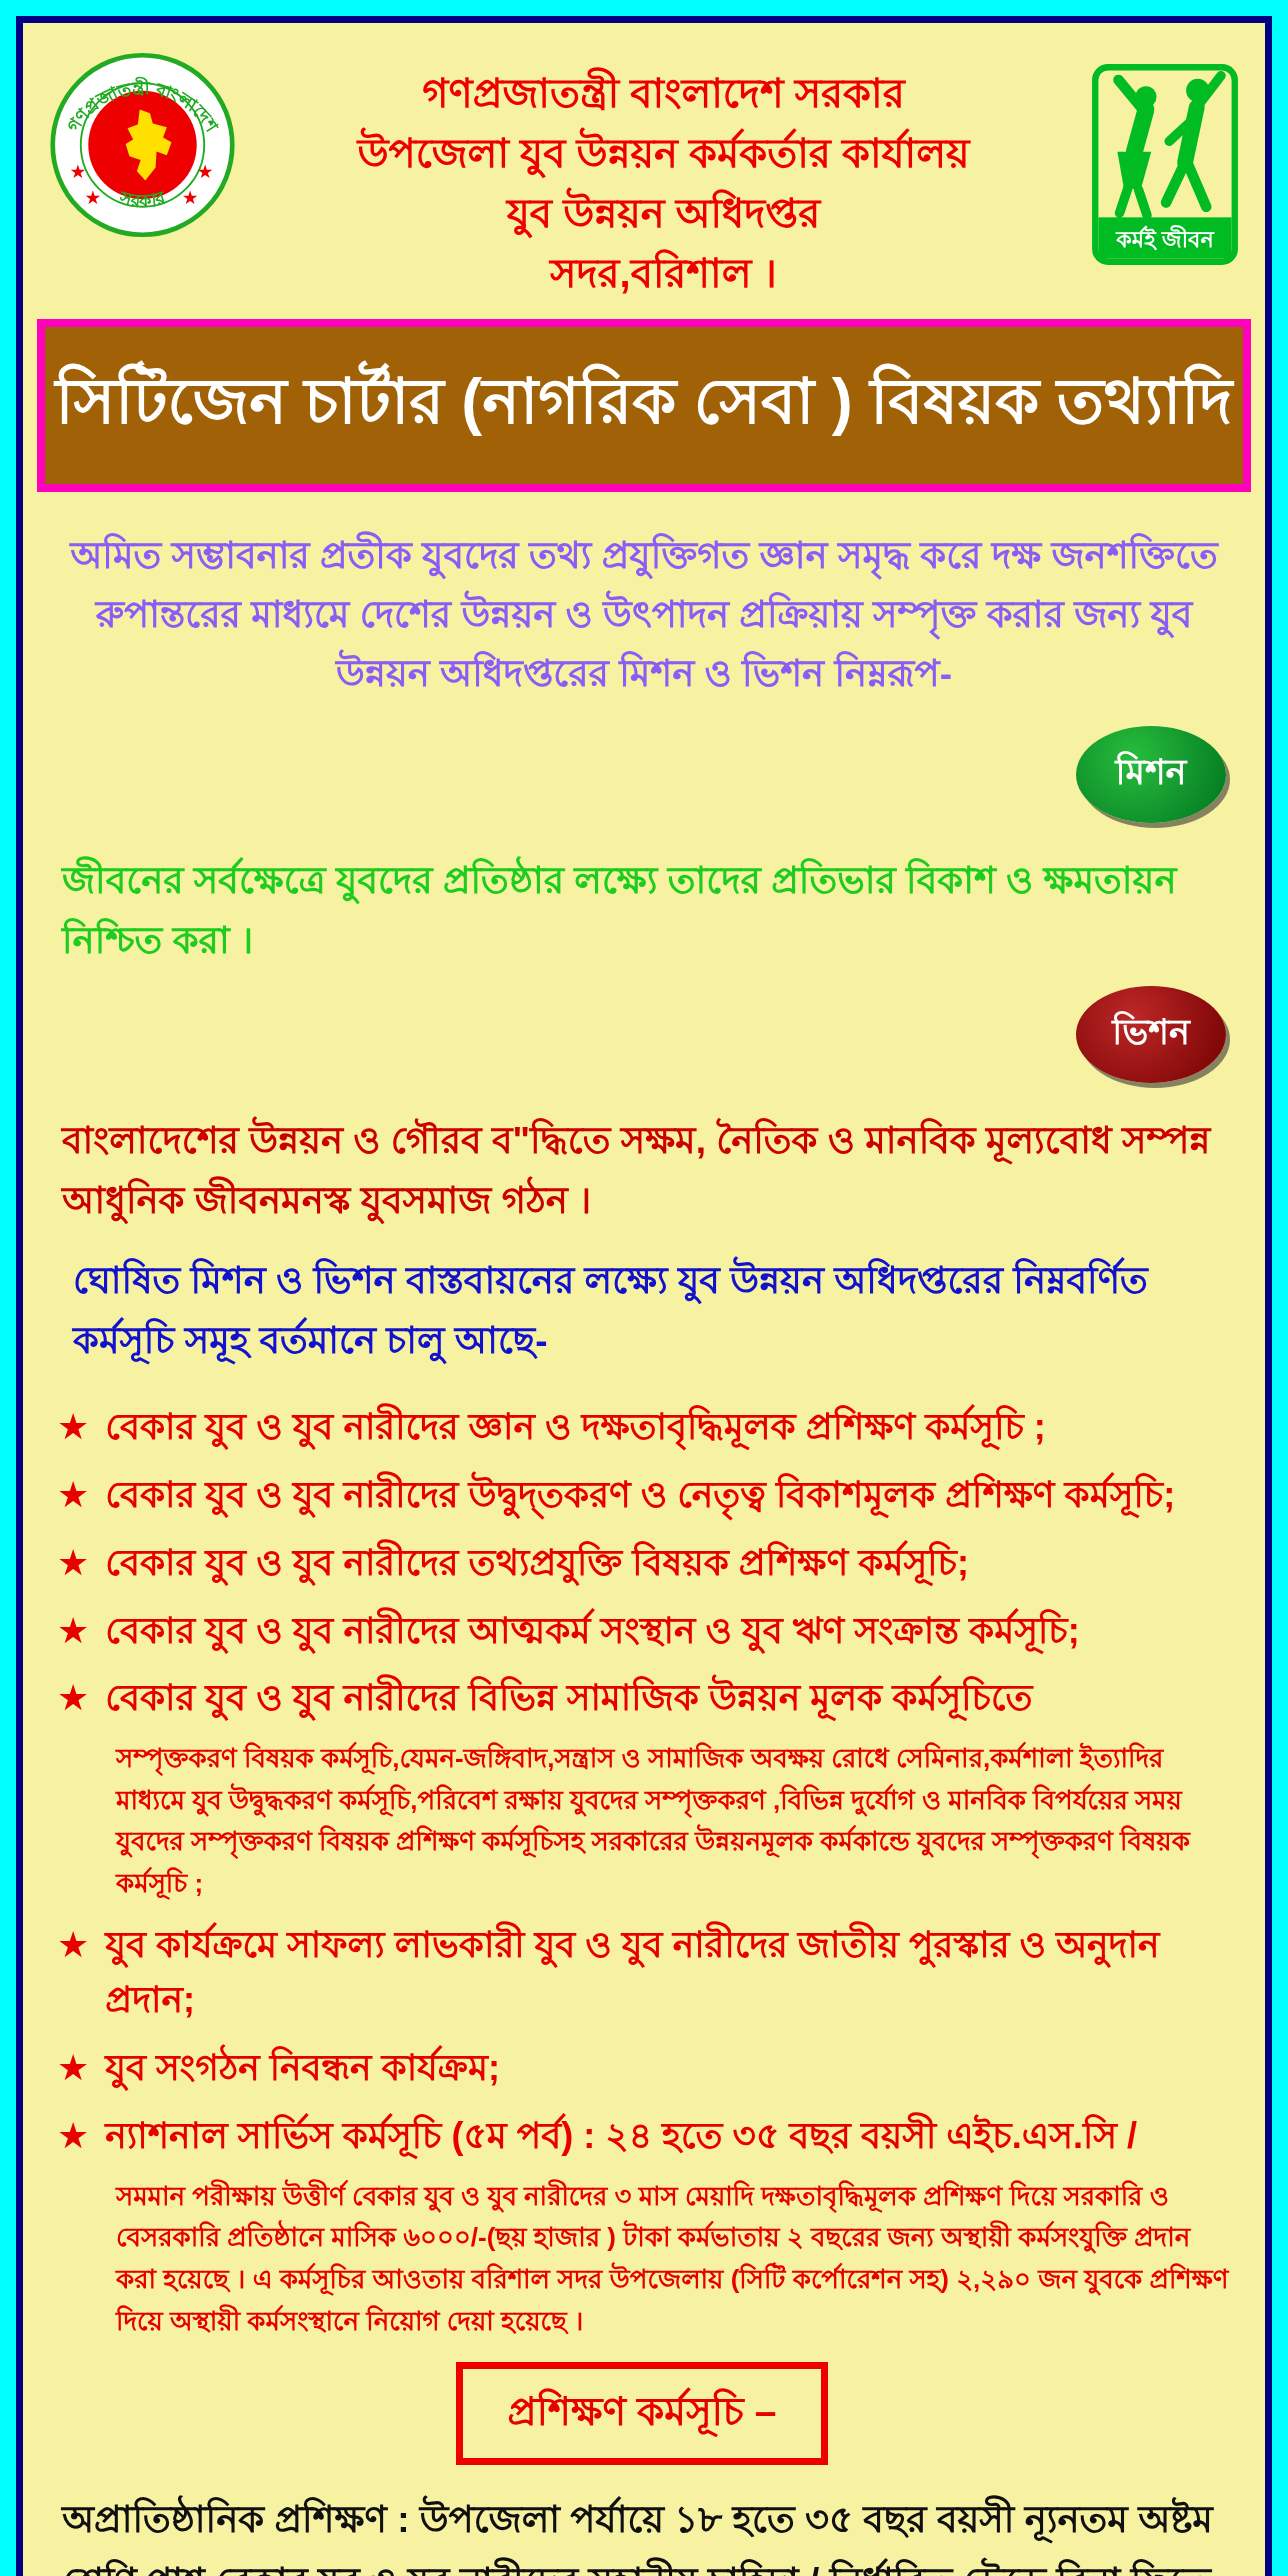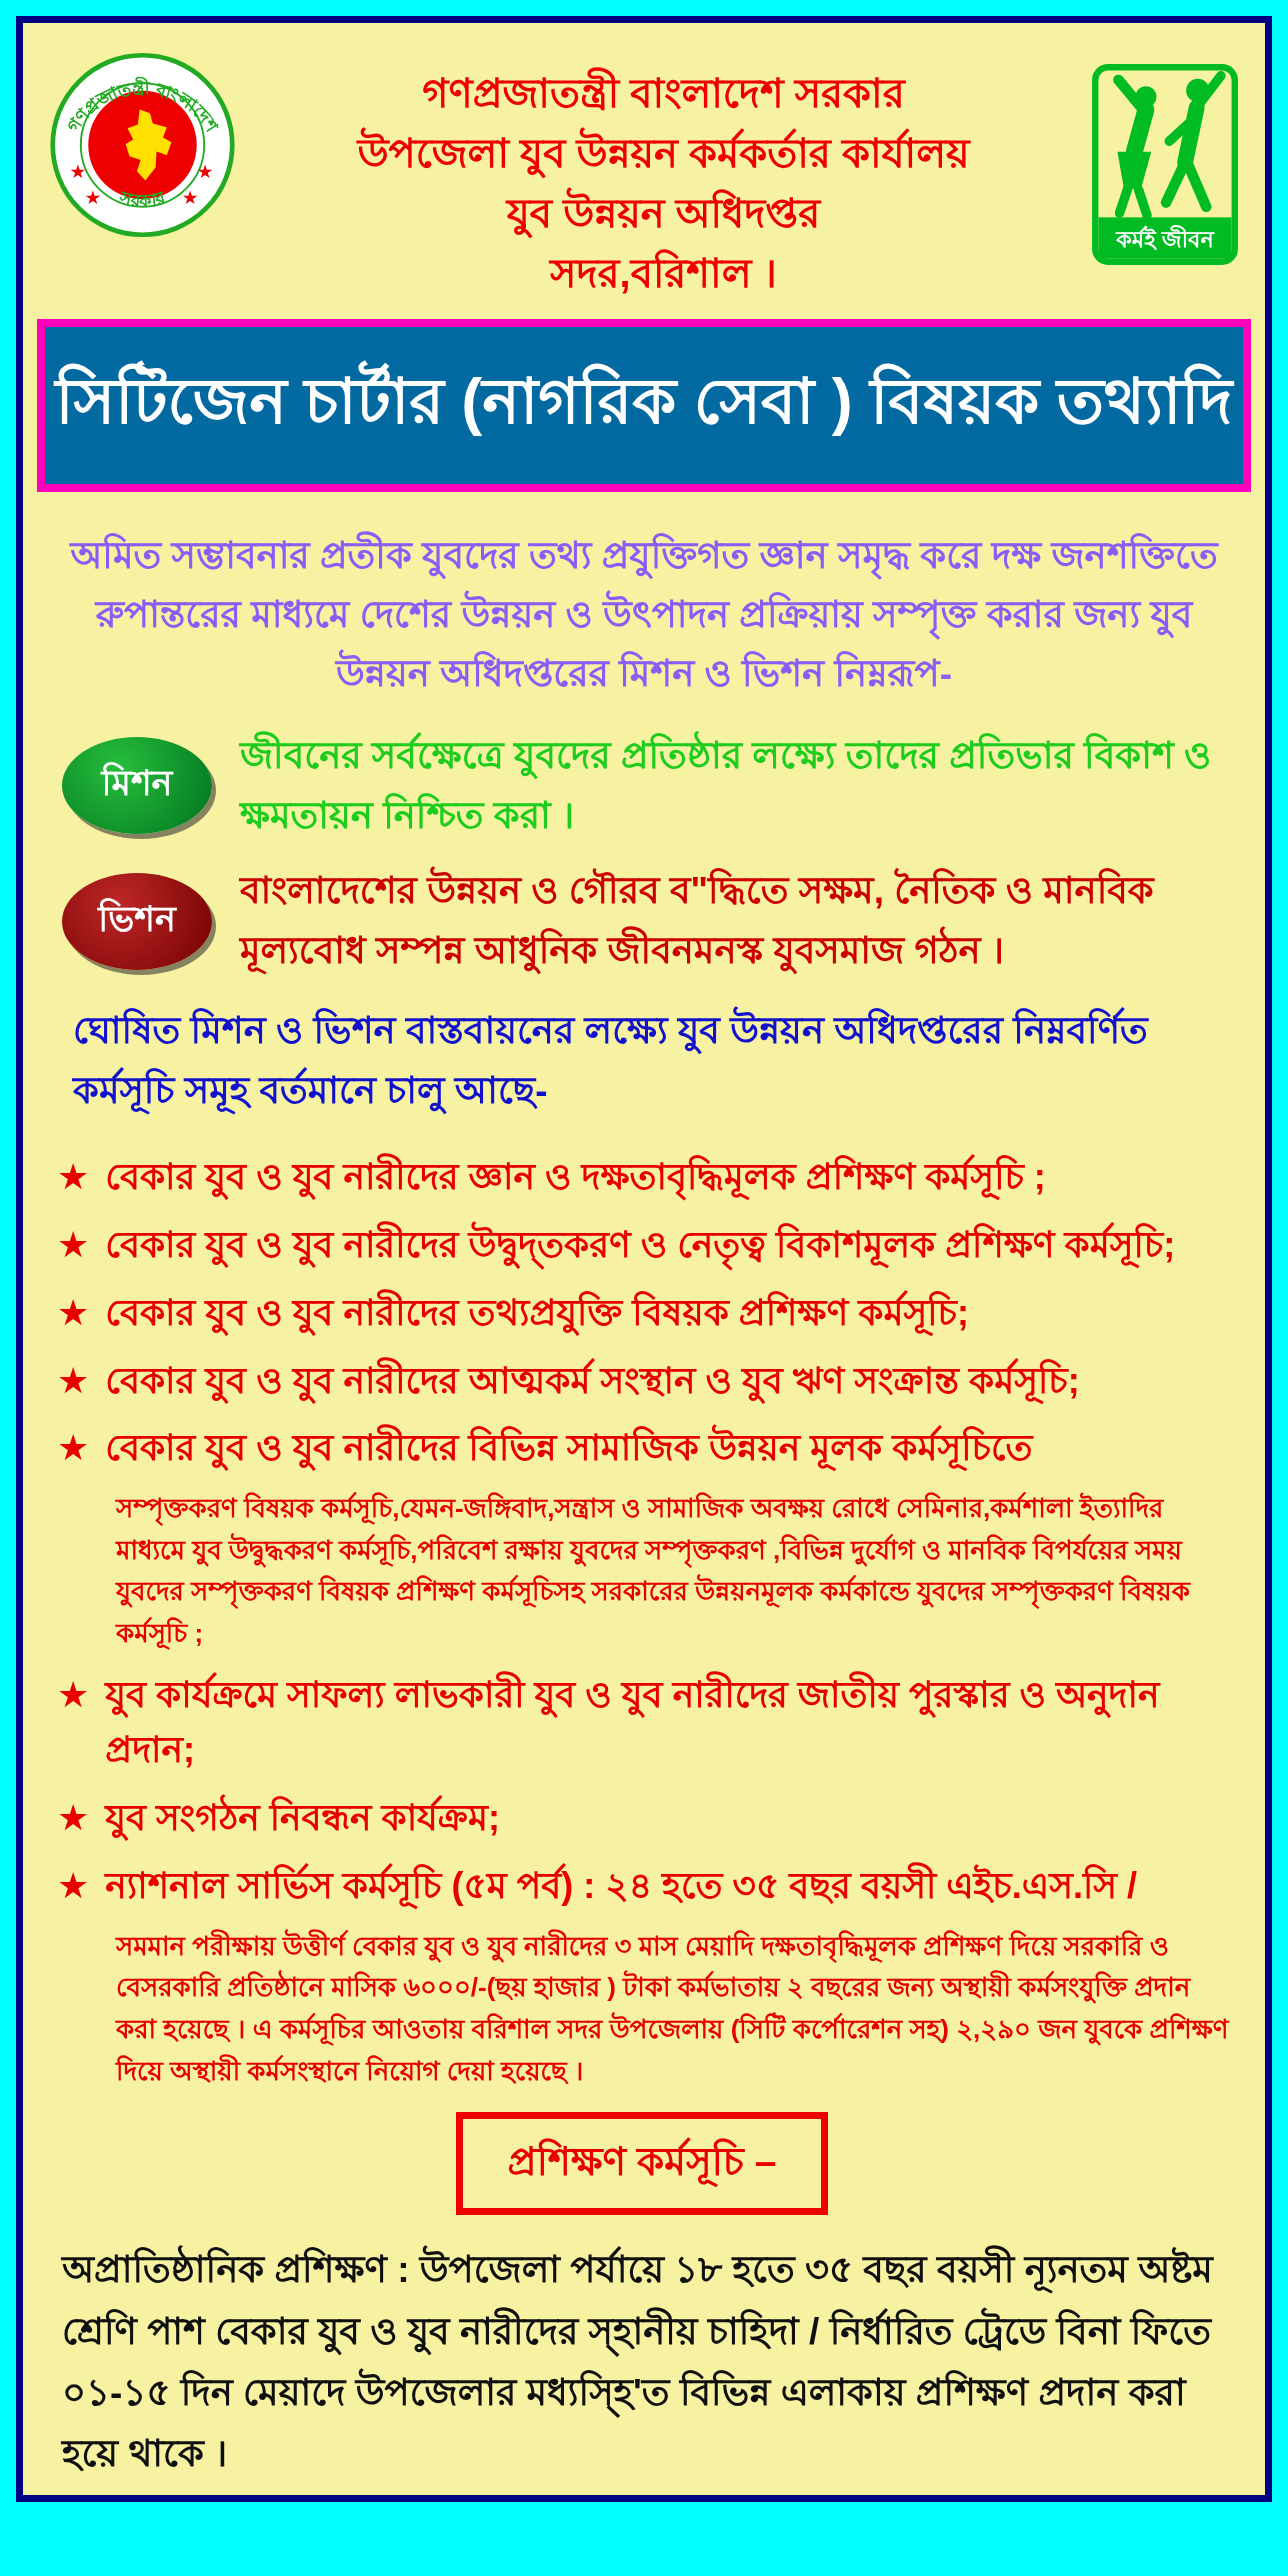--- a/index.html
+++ b/index.html
@@ -8,27 +8,27 @@
   .sheet{background:#F6F2A2;border:7px solid #000080;overflow:hidden;}
 
   
   .header{display:flex;align-items:flex-start;padding:26px 26px 4px 26px;}
   .emblem{width:187px;height:192px;flex:0 0 auto;}
   .org{flex:1;text-align:center;color:#EE0000;padding-top:14px;}
   .org .l{font-size:40px;line-height:1.5;}
   .duty{width:148px;flex:0 0 auto;margin-top:14px;}
 
   
-  .title-bar{margin:12px 14px;border:8px solid #FF00BB;background:#0369a1;color:#FFFFFF;
+  .title-bar{margin:12px 14px;border:8px solid #FF00BB;background:#a16207;color:#FFFFFF;
              text-align:center;font-size:63px;padding:26px 4px;}
 
   .intro{color:#8b5cf6;font-size:37px;line-height:1.6;text-align:center;padding:22px 47px 6px 47px;}
 
   
-  .mv{display:flex;gap:28px;padding:16px 39px 0 39px;align-items:center;}
+  .mv{display:flex;gap:28px;padding:16px 39px 0 39px;align-items:flex-end;flex-direction:column;}
   .badge{flex:0 0 auto;width:150px;height:97px;border-radius:50%;display:flex;align-items:center;
          justify-content:center;color:#fff;font-size:35px;box-shadow:4px 5px 0 rgba(40,40,40,.55);}
   .badge.green{background:radial-gradient(circle at 38% 32%,#27BE3C,#007220);}
   .badge.darkred{background:radial-gradient(circle at 38% 32%,#BE2727,#720000);}
   .mv-text{font-size:37px;line-height:1.62;}
   .mission-ink{color:#1ECC1E;}
   .vision-ink{color:#CC0000;}
 
   .para-blue{color:#1212CC;font-size:37px;line-height:1.62;padding:20px 39px 6px 50px;}
 

